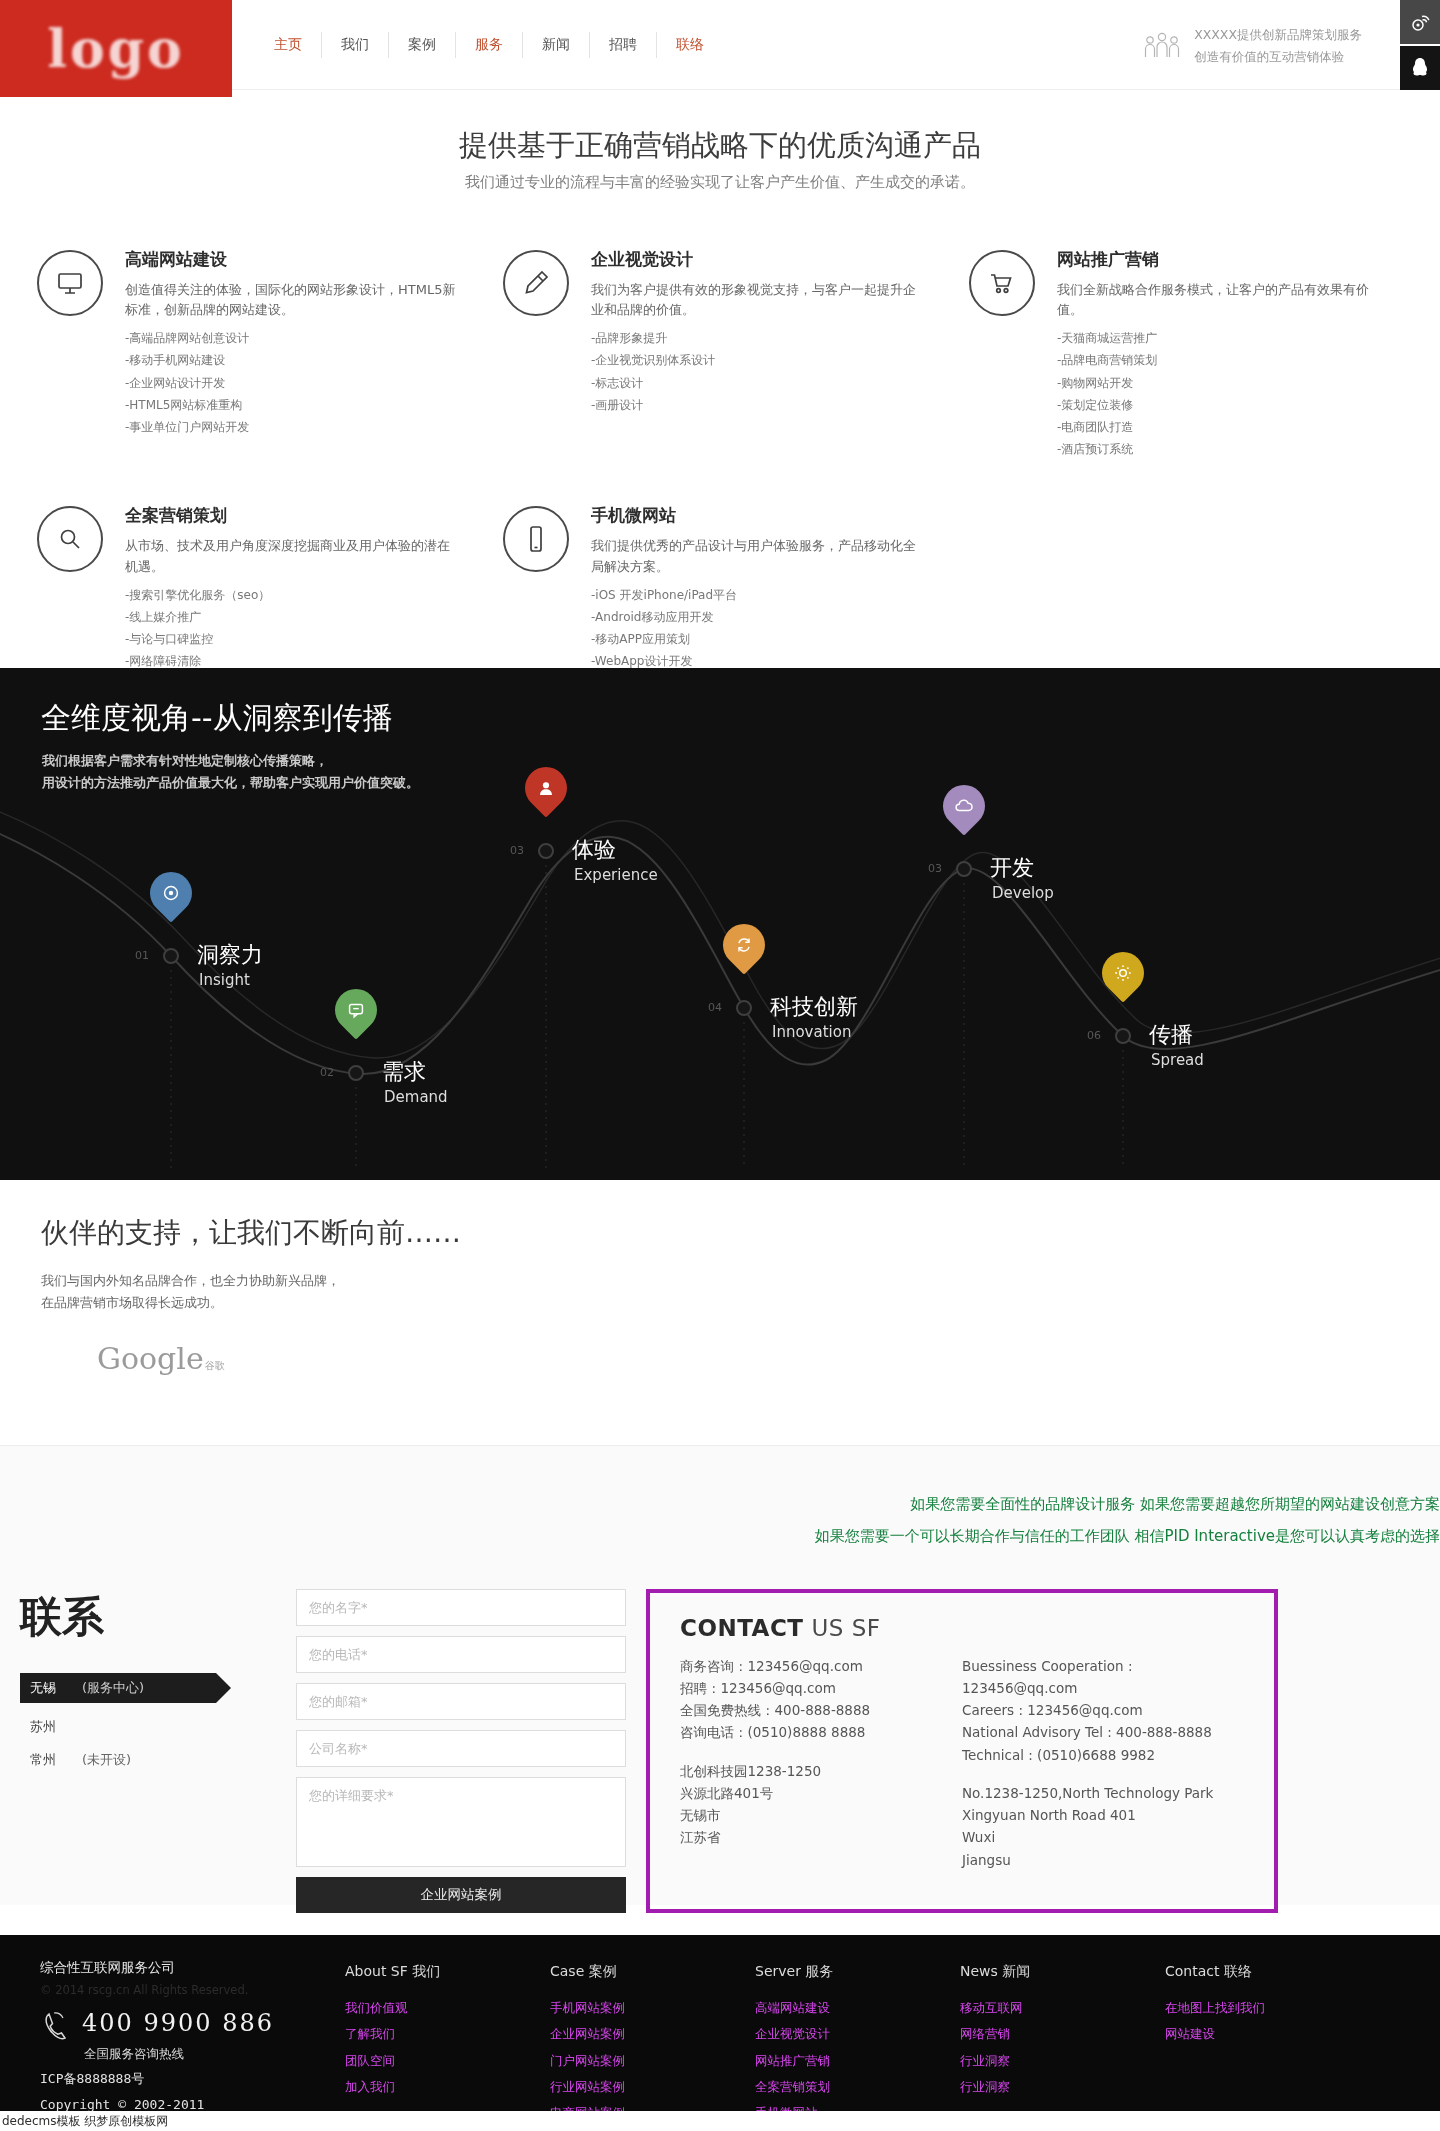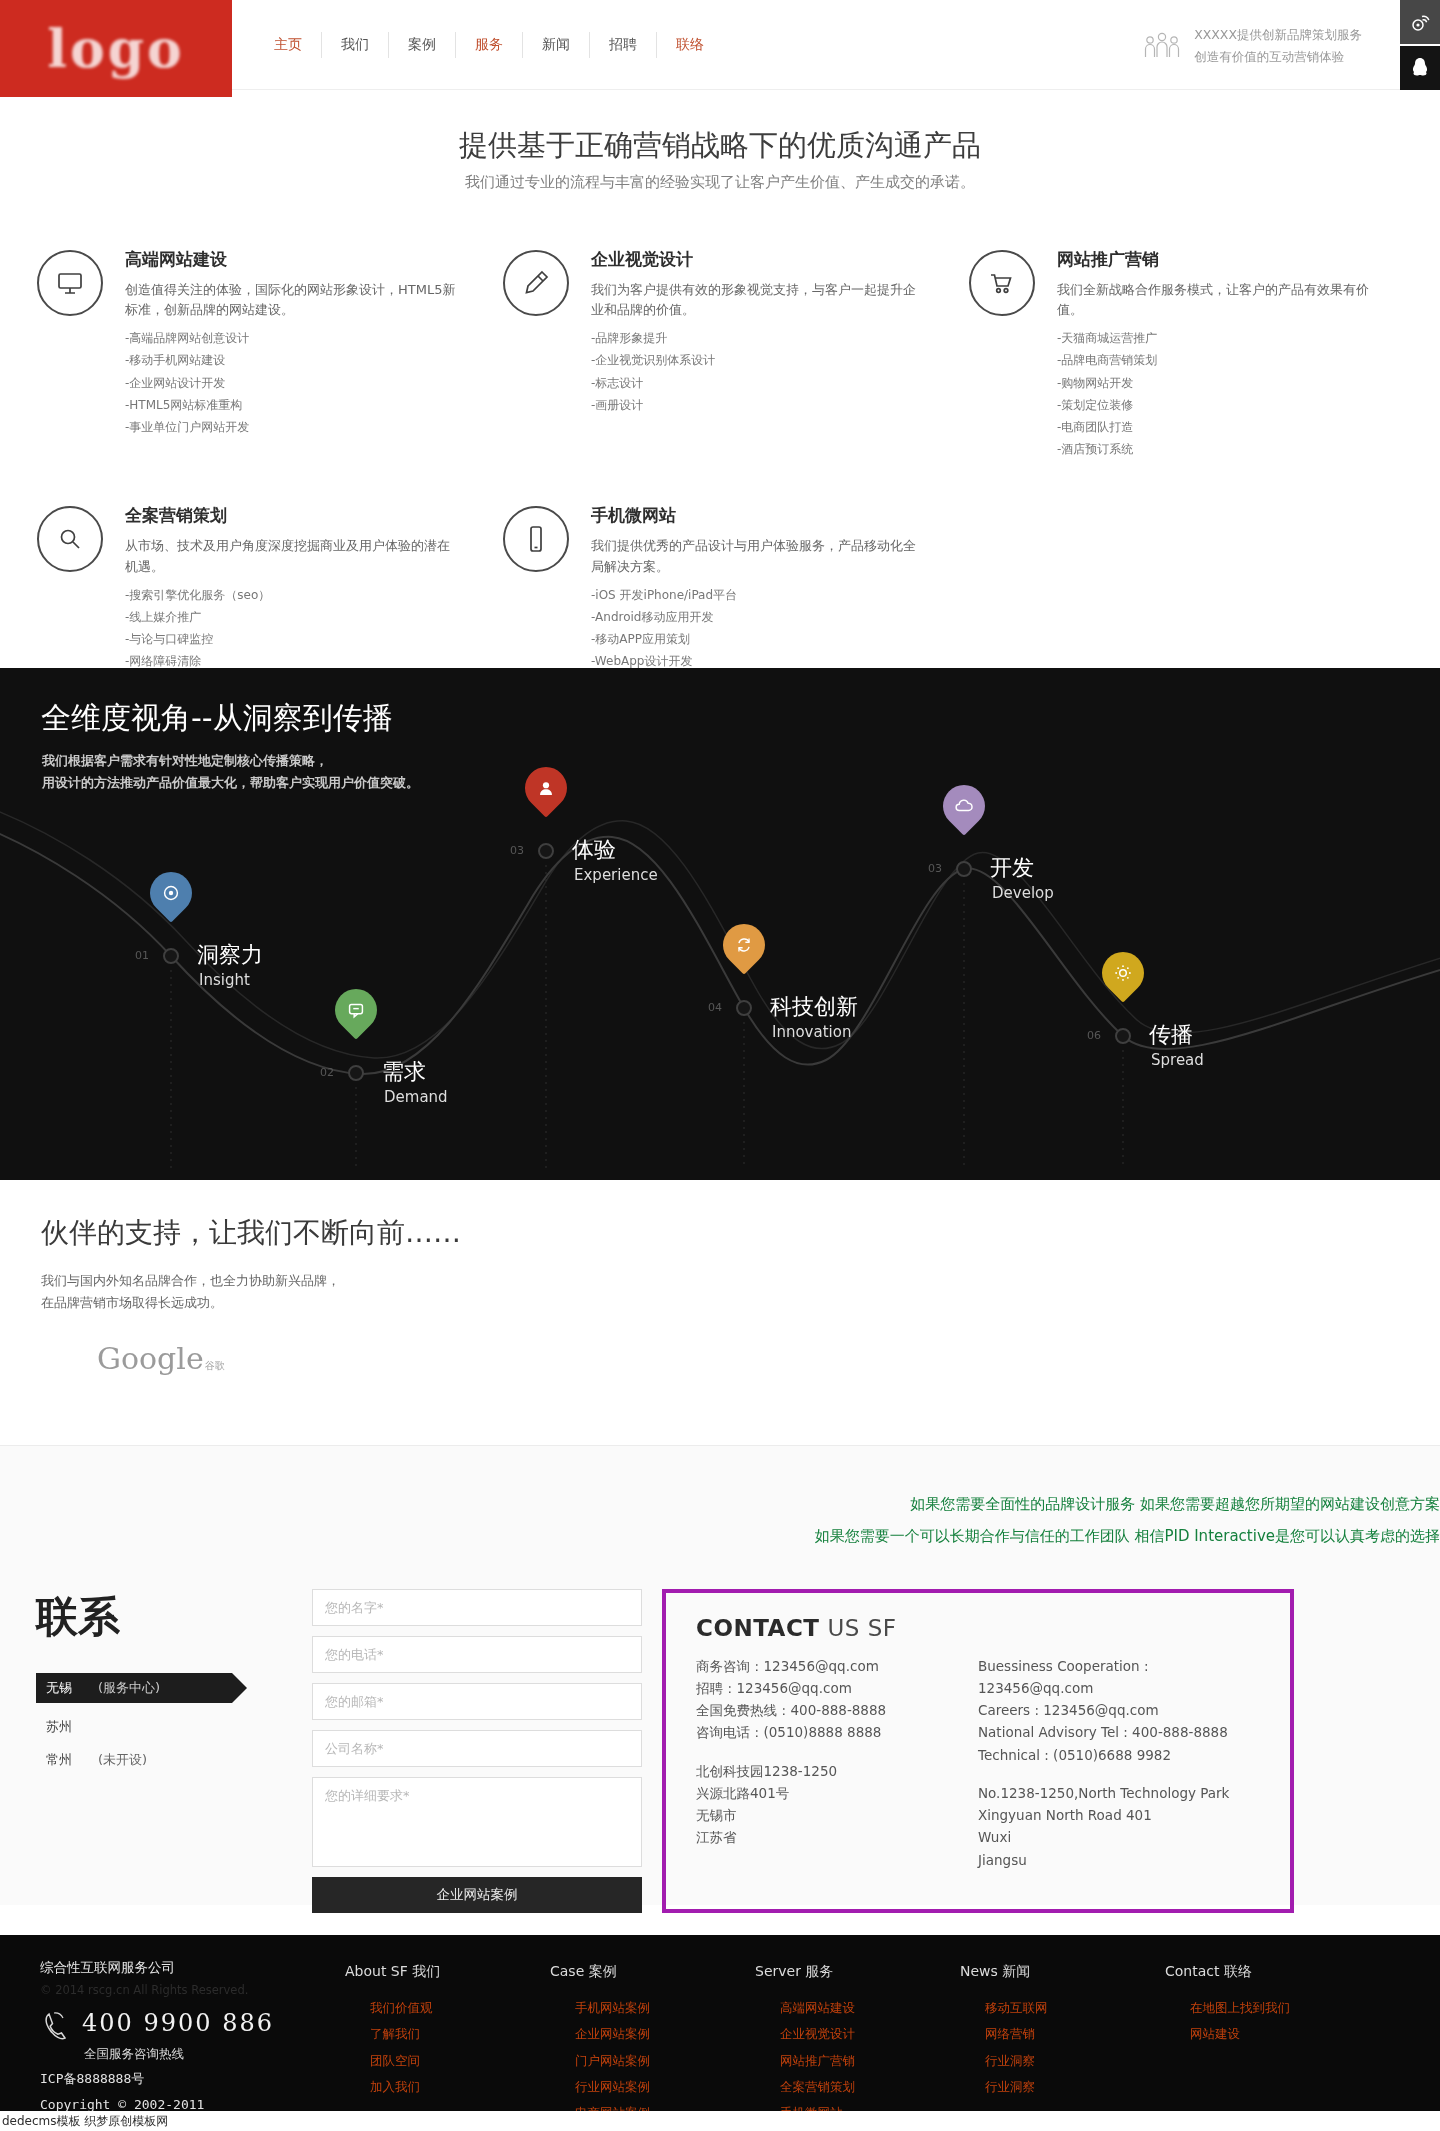--- a/index.html
+++ b/index.html
@@ -46,21 +46,21 @@
   
   .partners{height:265px;box-sizing:border-box;padding:34px 0 0 41px;background:#fff;}
   .partners h2{margin:0;font-size:28px;font-weight:normal;color:#3a3a3a;}
   .partners .ptext{margin-top:18px;font-size:13px;color:#666;line-height:1.7;}
   .google{margin:30px 0 0 56px;display:inline-flex;align-items:flex-end;color:#9b9b9b;}
   .google .g1{font-family:"DejaVu Serif","Liberation Serif",serif;font-size:30px;line-height:1;}
   .google .g2{font-size:10px;margin:0 0 1px 1px;}
   
   .light{height:460px;box-sizing:border-box;background:#fafafa;border-top:1px solid #ececec;padding-top:42px;}
   .cta{text-align:right;font-size:15px;color:#15803d;line-height:2.15;}
-  .contact-row{display:flex;margin-top:36px;padding-left:36px;}
+  .contact-row{display:flex;margin-top:36px;padding-left:20px;}
   .c-left{width:200px;flex:none;}
   .c-left h2{margin:0;font-size:42px;color:#222;}
   .citylist{margin-top:28px;}
   .city-active{width:186px;height:30px;background:#1d1d1d;color:#fff;font-size:13px;line-height:30px;padding-left:10px;position:relative;cursor:pointer;}
   .city-active .note{color:#ccc;margin-left:26px;}
   .city-active::after{content:"";position:absolute;right:-15px;top:0;border-left:15px solid #1d1d1d;border-top:15px solid transparent;border-bottom:15px solid transparent;}
   .city{font-size:13px;color:#444;margin-top:15px;padding-left:10px;cursor:pointer;}
   .city .note{color:#666;margin-left:26px;}
   .c-form{width:330px;flex:none;margin-left:76px;}
   .c-form input,.c-form textarea{display:block;width:100%;box-sizing:border-box;border:1px solid #ddd;background:#fff;margin-bottom:10px;padding:9px 12px;font-size:13px;color:#333;font-family:inherit;}
@@ -79,21 +79,21 @@
   .footer{height:176px;background:#0a0a0a;box-sizing:border-box;padding:24px 0 0 40px;display:flex;overflow:hidden;}
   .f-col1{width:305px;flex:none;}
   .f-company{color:#e8e8e8;font-size:13.5px;}
   .f-dim{color:#2c2c2c;font-size:11.5px;margin-top:6px;}
   .f-phone{display:flex;align-items:flex-start;margin-top:12px;}
   .f-phone .pnum{font-family:"DejaVu Serif","Liberation Serif",serif;font-size:24px;color:#f2f2f2;letter-spacing:2px;margin-left:8px;}
   .f-hotline{color:#ddd;font-size:12.5px;margin:1px 0 0 44px;}
   .f-mono{font-family:"DejaVu Sans Mono","Liberation Mono",monospace;color:#e3e3e3;font-size:13px;margin-top:6px;width:330px;line-height:1.5;}
   .f-col{width:205px;flex:none;}
   .f-col h4{margin:4px 0 14px;font-size:14px;color:#dcdcdc;font-weight:normal;}
-  .f-col .f-links > div{font-size:12.5px;color:#c2410c;line-height:2.1;cursor:pointer;margin-left:25px;}
+  .f-col .f-links > div{font-size:12.5px;color:#d946ef;line-height:2.1;cursor:pointer;}
   .bottom-bar{height:20px;background:#fff;font-size:12px;color:#2e2e2e;padding:2px 0 0 2px;box-sizing:border-box;}
   svg{display:block;}
 </style>
 </head>
 <body>
 
 <div class="site">
 
   <div class="header">
     <div class="logo">

